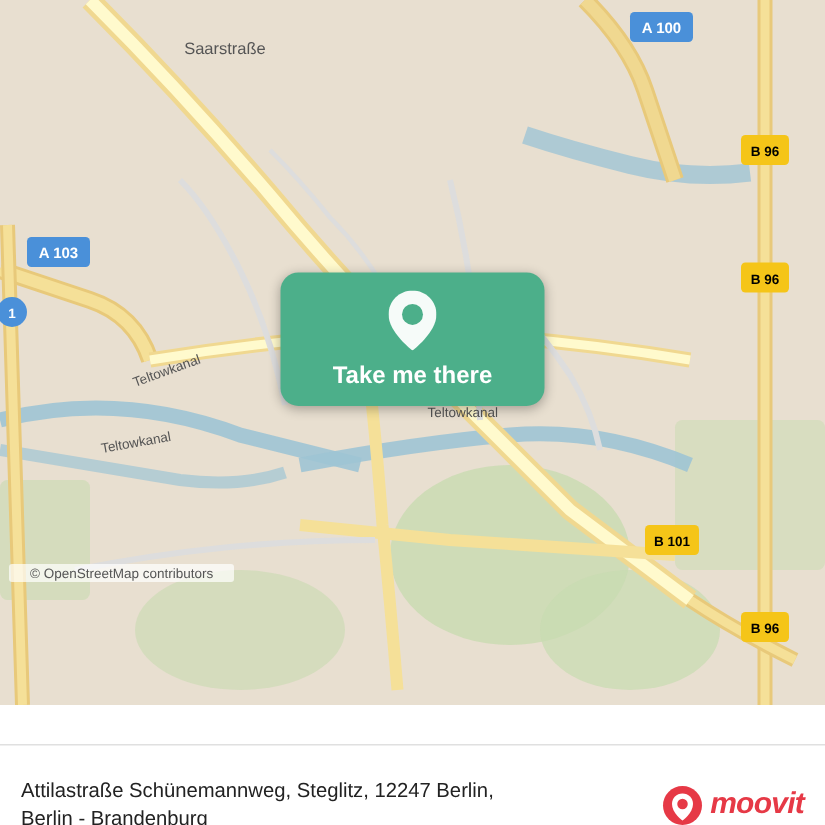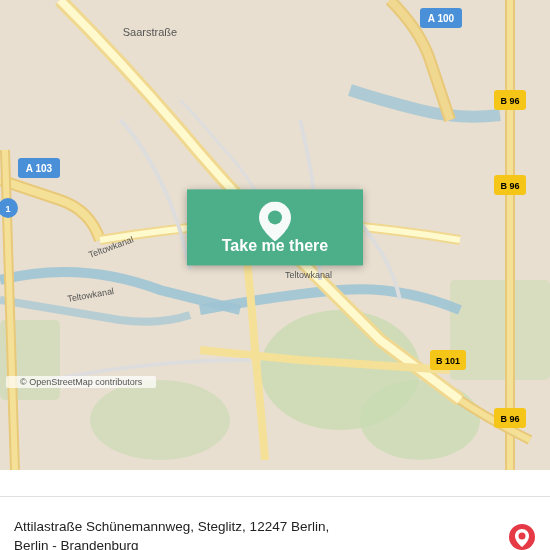--- a/index.html
+++ b/index.html
@@ -29,24 +29,24 @@
     }
 
     #take-me-there-btn {
       position: absolute;
       top: 50%;
       left: 50%;
       transform: translate(-50%, -60%);
       background-color: #4caf8a;
       color: white;
       border: none;
-      border-radius: 0;
+      border-radius: 12px;
       padding: 5px;
       width: 176px;
-      height: 76px;
+      height: 89px;
       cursor: pointer;
       display: flex;
       flex-direction: column;
       align-items: center;
       justify-content: flex-end;
       padding-bottom: 10px;
       box-shadow: 0 2px 8px rgba(0,0,0,0.3);
     }
 
     #take-me-there-btn .pin-icon {
@@ -211,14 +211,15 @@
     <span>Attilastraße Schünemannweg, Steglitz, 12247 Berlin,</span><br>
     <span>Berlin - Brandenburg</span>
   </div>
   <div id="moovit-logo">
 
     <svg class="moovit-pin" viewBox="0 0 28 28" xmlns="http://www.w3.org/2000/svg">
       <circle cx="14" cy="14" r="13" fill="#e63946"></circle>
       <path d="M14 6 C10 6 7 9 7 13 C7 19 14 24 14 24 C14 24 21 19 21 13 C21 9 18 6 14 6Z" fill="white"></path>
       <circle cx="14" cy="13" r="3.5" fill="#e63946"></circle>
     </svg>
+    <span class="moovit-text">moovit</span>
   </div>
 </div>
 
 </body></html>

